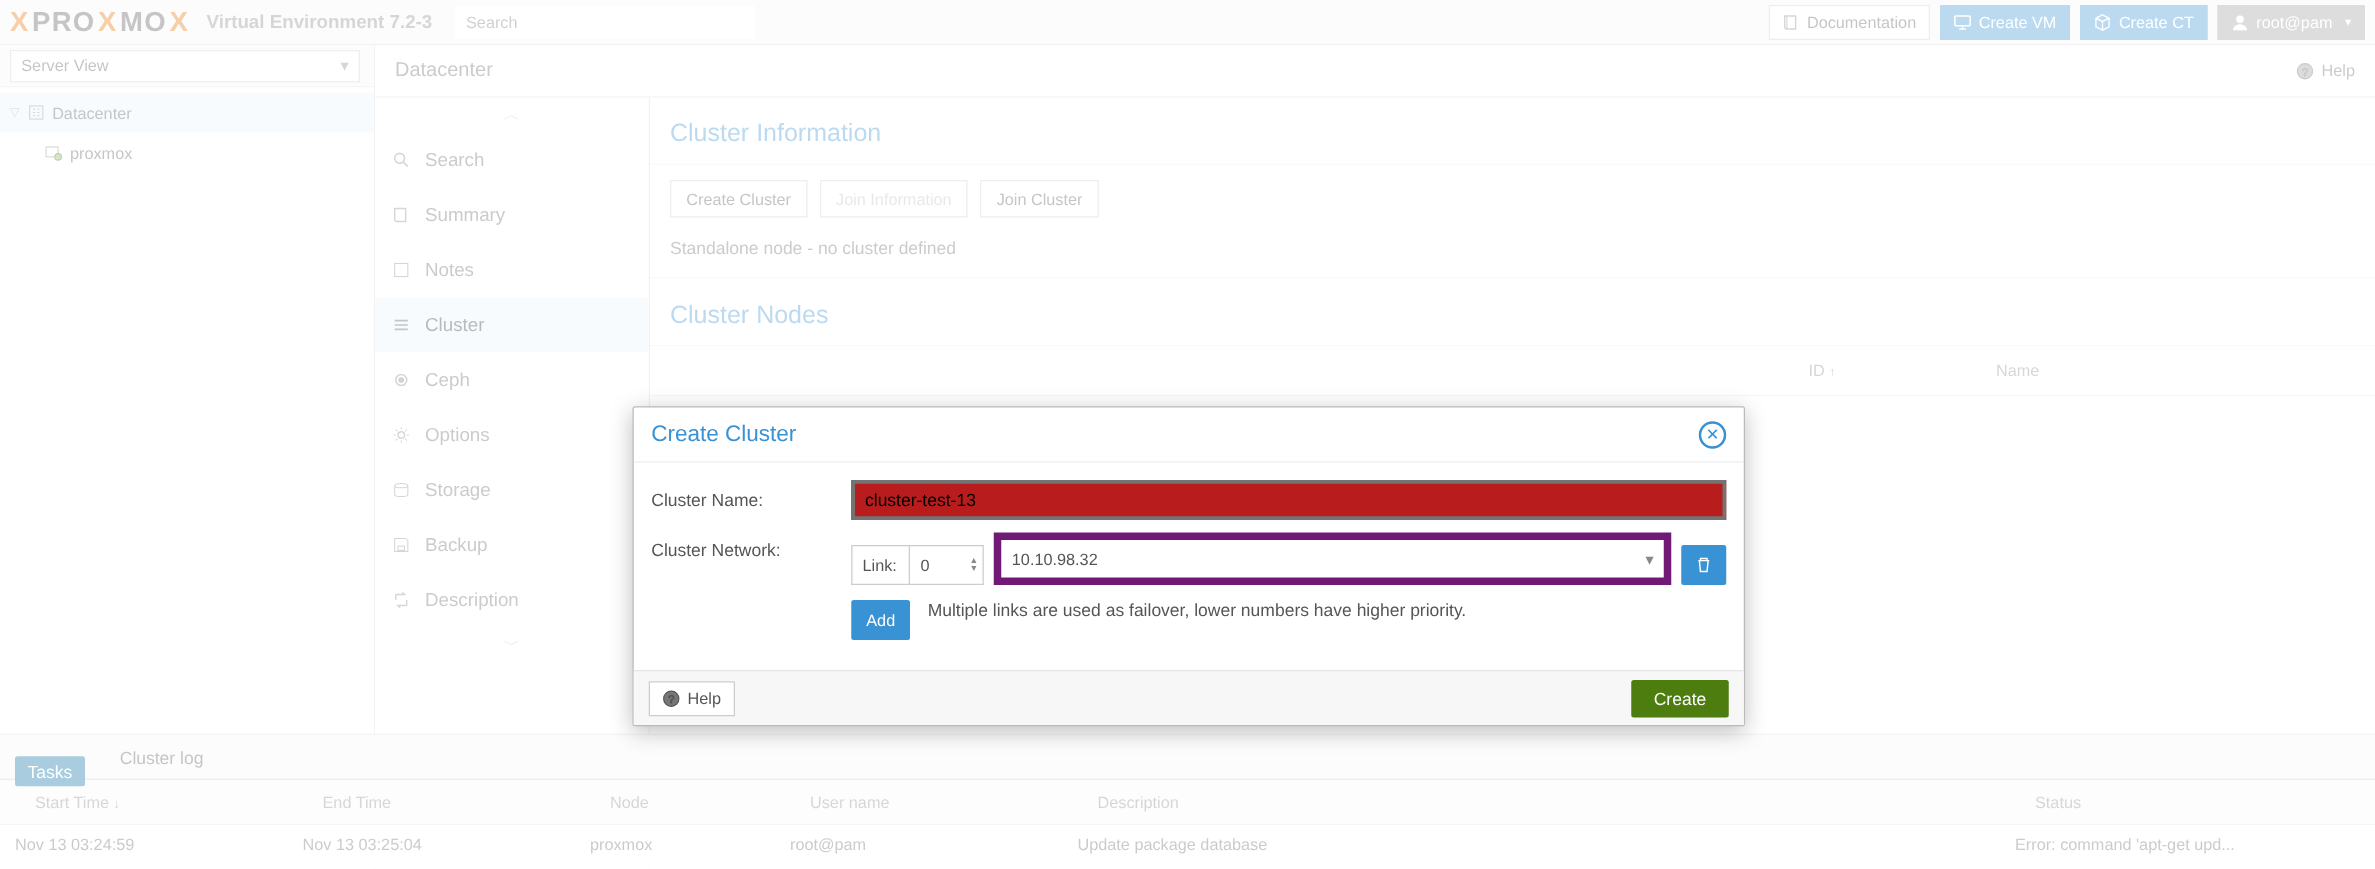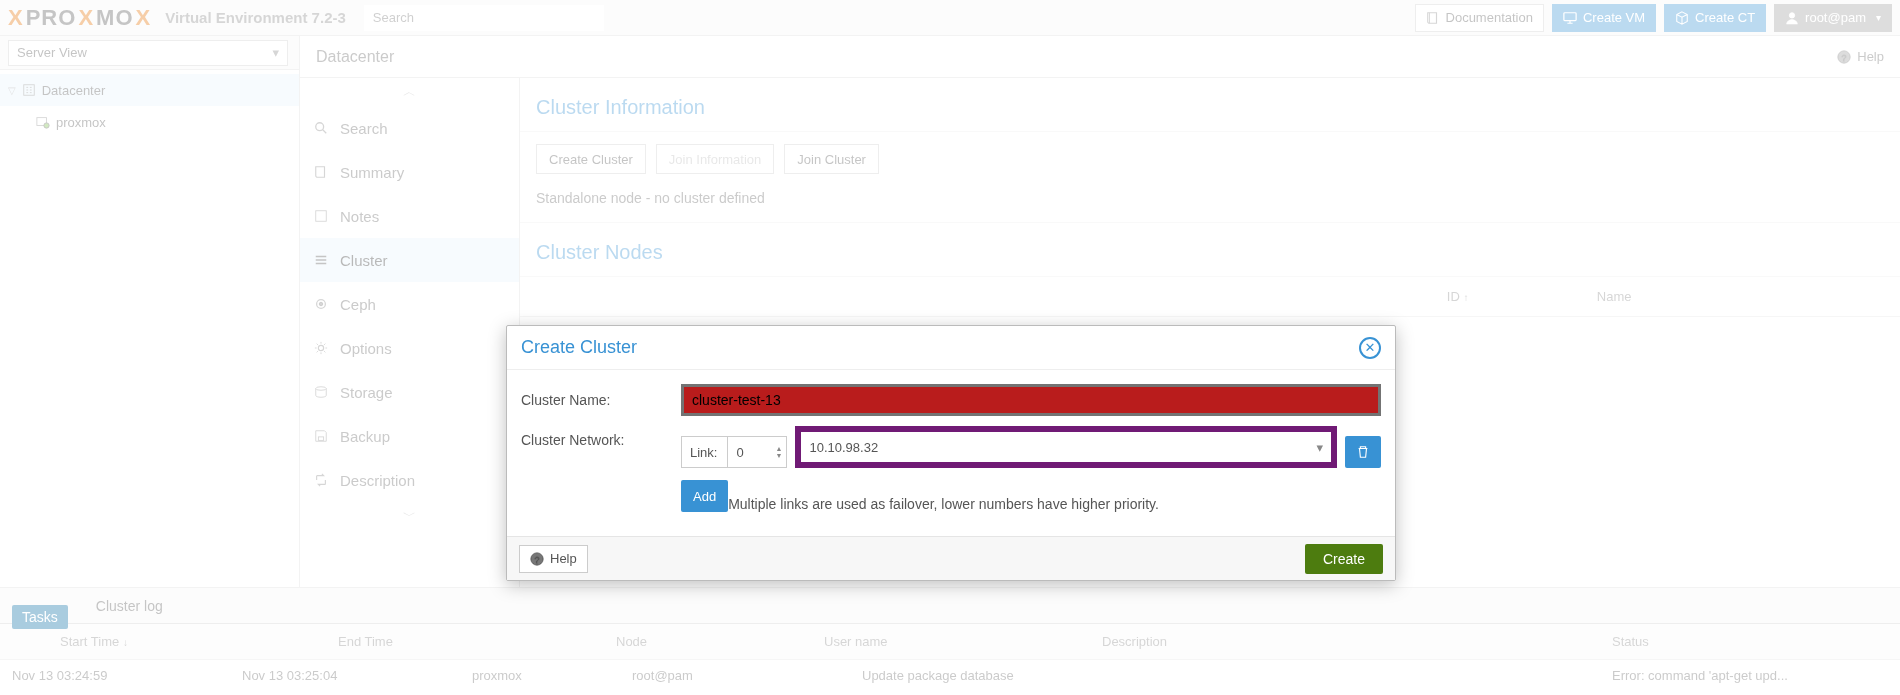--- a/index.html
+++ b/index.html
@@ -69,21 +69,21 @@
   .grid-head { display:flex; border-bottom:1px solid #e5e5e5; color:#888; font-size:13px; height:40px; align-items:center;}
   .grid-head .col { padding:0 16px;}
   .col-name{flex:0 0 66%;} .col-id{flex:0 0 150px;} .col-votes{flex:1;}
 
   
   .logarea { position:absolute; left:0; right:0; bottom:0; height:108px; background:#fff; border-top:1px solid #ddd; z-index:1;}
   .logtabs { height:36px; display:flex; align-items:center; gap:18px; padding:0 12px; border-bottom:1px solid #ccc; background:#f5f5f5; font-size:14px;}
   .logtab { padding:4px 10px;}
   .logtab.active { background:#0369a1; color:#fff; border-radius:2px;margin-top:23px;}
   .loggrid-head { display:flex; height:36px; align-items:center; color:#888; background:#f9f9f9; border-bottom:1px solid #e5e5e5;}
-  .loggrid-head .lcol { padding:0 12px;margin-left:48px;}
+  .loggrid-head .lcol { padding:0 28px;}
   .loggrid-row { display:flex; height:30px; align-items:center; color:#666;}
   .loggrid-row .lcol { padding:0 12px;}
   .lcol.start{width:230px;} .lcol.end{width:230px;} .lcol.node{width:160px;} .lcol.user{width:230px;} .lcol.desc{flex:1;} .lcol.status{width:300px;}
 
   
   .modal {
     position:absolute; left:506px; top:325px; width:890px;
     background:#fff; border:1px solid #bbb; box-shadow:0 4px 18px rgba(0,0,0,0.25);
     z-index:50; border-radius:2px;
   }
@@ -92,21 +92,21 @@
   .modal-body { padding: 14px 14px 14px 14px; }
   .form-row { display:flex; align-items:center; margin-bottom:10px; }
   .form-row label { width:160px; color:#555; font-size:14px;}
   .text-input { flex:1; height:32px; border:3px solid #737373; padding:4px 8px; font-size:14px; background:#b91c1c; outline:none;}
   .net-line { display:flex; gap:8px; align-items:flex-end; flex:1;}
   .link-label{ padding:0 10px 0 8px; height:32px; display:flex; align-items:center; border:1px solid #ccc; border-right:none;}
   .spin-wrap{ width:60px; height:32px; border:1px solid #ccc; display:flex; align-items:center; justify-content:space-between; padding:0 4px 0 8px;}
   .spin-btns{ display:flex; flex-direction:column; font-size:7px; line-height:7px; color:#888;}
   .ip-combo{ flex:1; height:42px; border:6px solid #701a75; display:flex; align-items:center; justify-content:space-between; padding:0 8px;}
   .trash-btn{ width:36px; height:32px; background:#3892d4; color:#fff; display:flex; align-items:center; justify-content:center; border-radius:2px;}
-  .add-row{ display:flex; align-items:flex-end; margin-left:160px;}
+  .add-row{ display:flex; align-items:flex-start; gap:14px; margin-left:160px;}
   .add-btn{ height:32px; padding:0 12px; background:#3892d4; color:#fff; border:none; font-size:13px; border-radius:2px;}
   .modal-footer{ height:44px; border-top:1px solid #e5e5e5; background:#f7f7f7; display:flex; align-items:center; justify-content:space-between; padding:0 12px;}
   .footer-help{ height:28px; padding:0 10px; border:1px solid #ccc; background:#fff; display:flex; align-items:center; gap:6px;}
   .create-btn{ height:30px; padding:0 18px; background:#4d7c0f; color:#fff; border:none; font-size:14px; border-radius:2px;}
   .sort-arrow{ font-size:10px;}
   svg{display:block;}
 </style>
 </head>
 <body>
 

